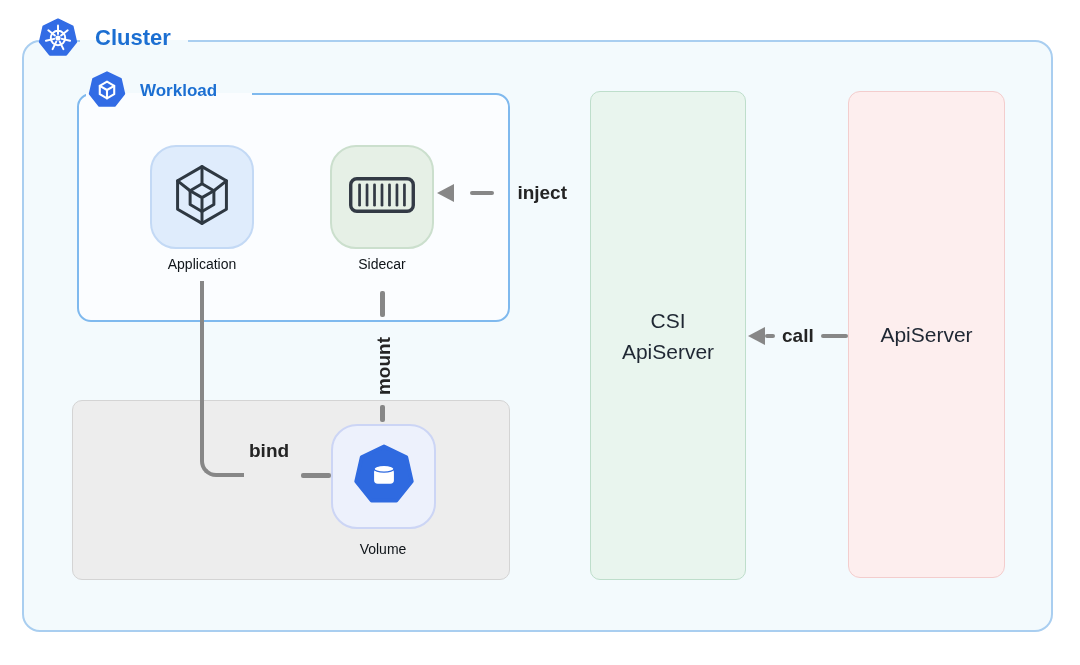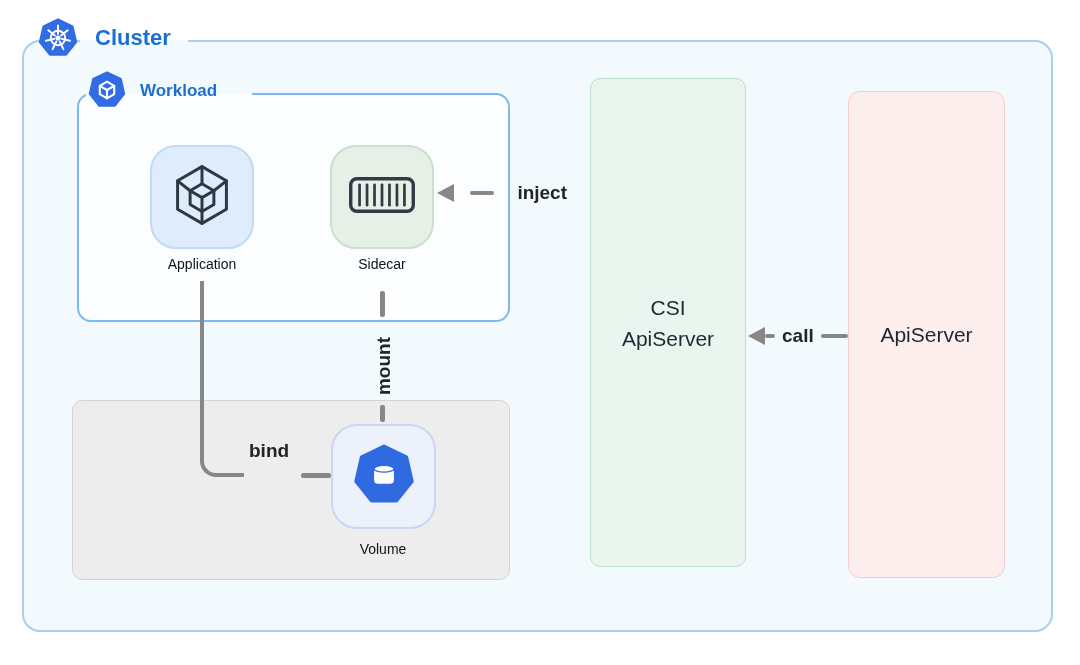--- a/index.html
+++ b/index.html
@@ -6,21 +6,21 @@
   body{font-family:"Liberation Sans","DejaVu Sans",sans-serif;}
   .canvas{position:relative;width:1080px;height:665px;background:#ffffff;overflow:hidden;}
 
   
   .cluster-box{position:absolute;left:22px;top:40px;width:1031px;height:592px;
     background:#f3fafd;border:2.5px solid #a9cef0;border-radius:18px;box-sizing:border-box;}
   .workload-box{position:absolute;left:77px;top:93px;width:433px;height:229px;
     background:#fbfdff;border:2px solid #7fb9ee;border-radius:14px;box-sizing:border-box;}
   .gray-box{position:absolute;left:72px;top:400px;width:438px;height:180px;
     background:#ededed;border:1.5px solid #d4d4d4;border-radius:10px;box-sizing:border-box;}
-  .csi-box{position:absolute;left:590px;top:78px;width:156px;height:489px;
+  .csi-box{position:absolute;left:590px;top:91px;width:156px;height:489px;
     background:#e9f5ee;border:1.5px solid #bedecb;border-radius:10px;box-sizing:border-box;
     display:flex;align-items:center;justify-content:center;text-align:center;}
   .api-box{position:absolute;left:848px;top:91px;width:157px;height:487px;
     background:#fdeeee;border:1.5px solid #f3cdcd;border-radius:12px;box-sizing:border-box;
     display:flex;align-items:center;justify-content:center;text-align:center;}
   .big-node-label{font-size:21px;line-height:31px;color:#1f2733;font-weight:500;}
 
   
   .cluster-gap{position:absolute;left:80px;top:31px;width:108px;height:18px;
     background:linear-gradient(to bottom,#ffffff 0 50%,#f3fafd 50% 100%);}

